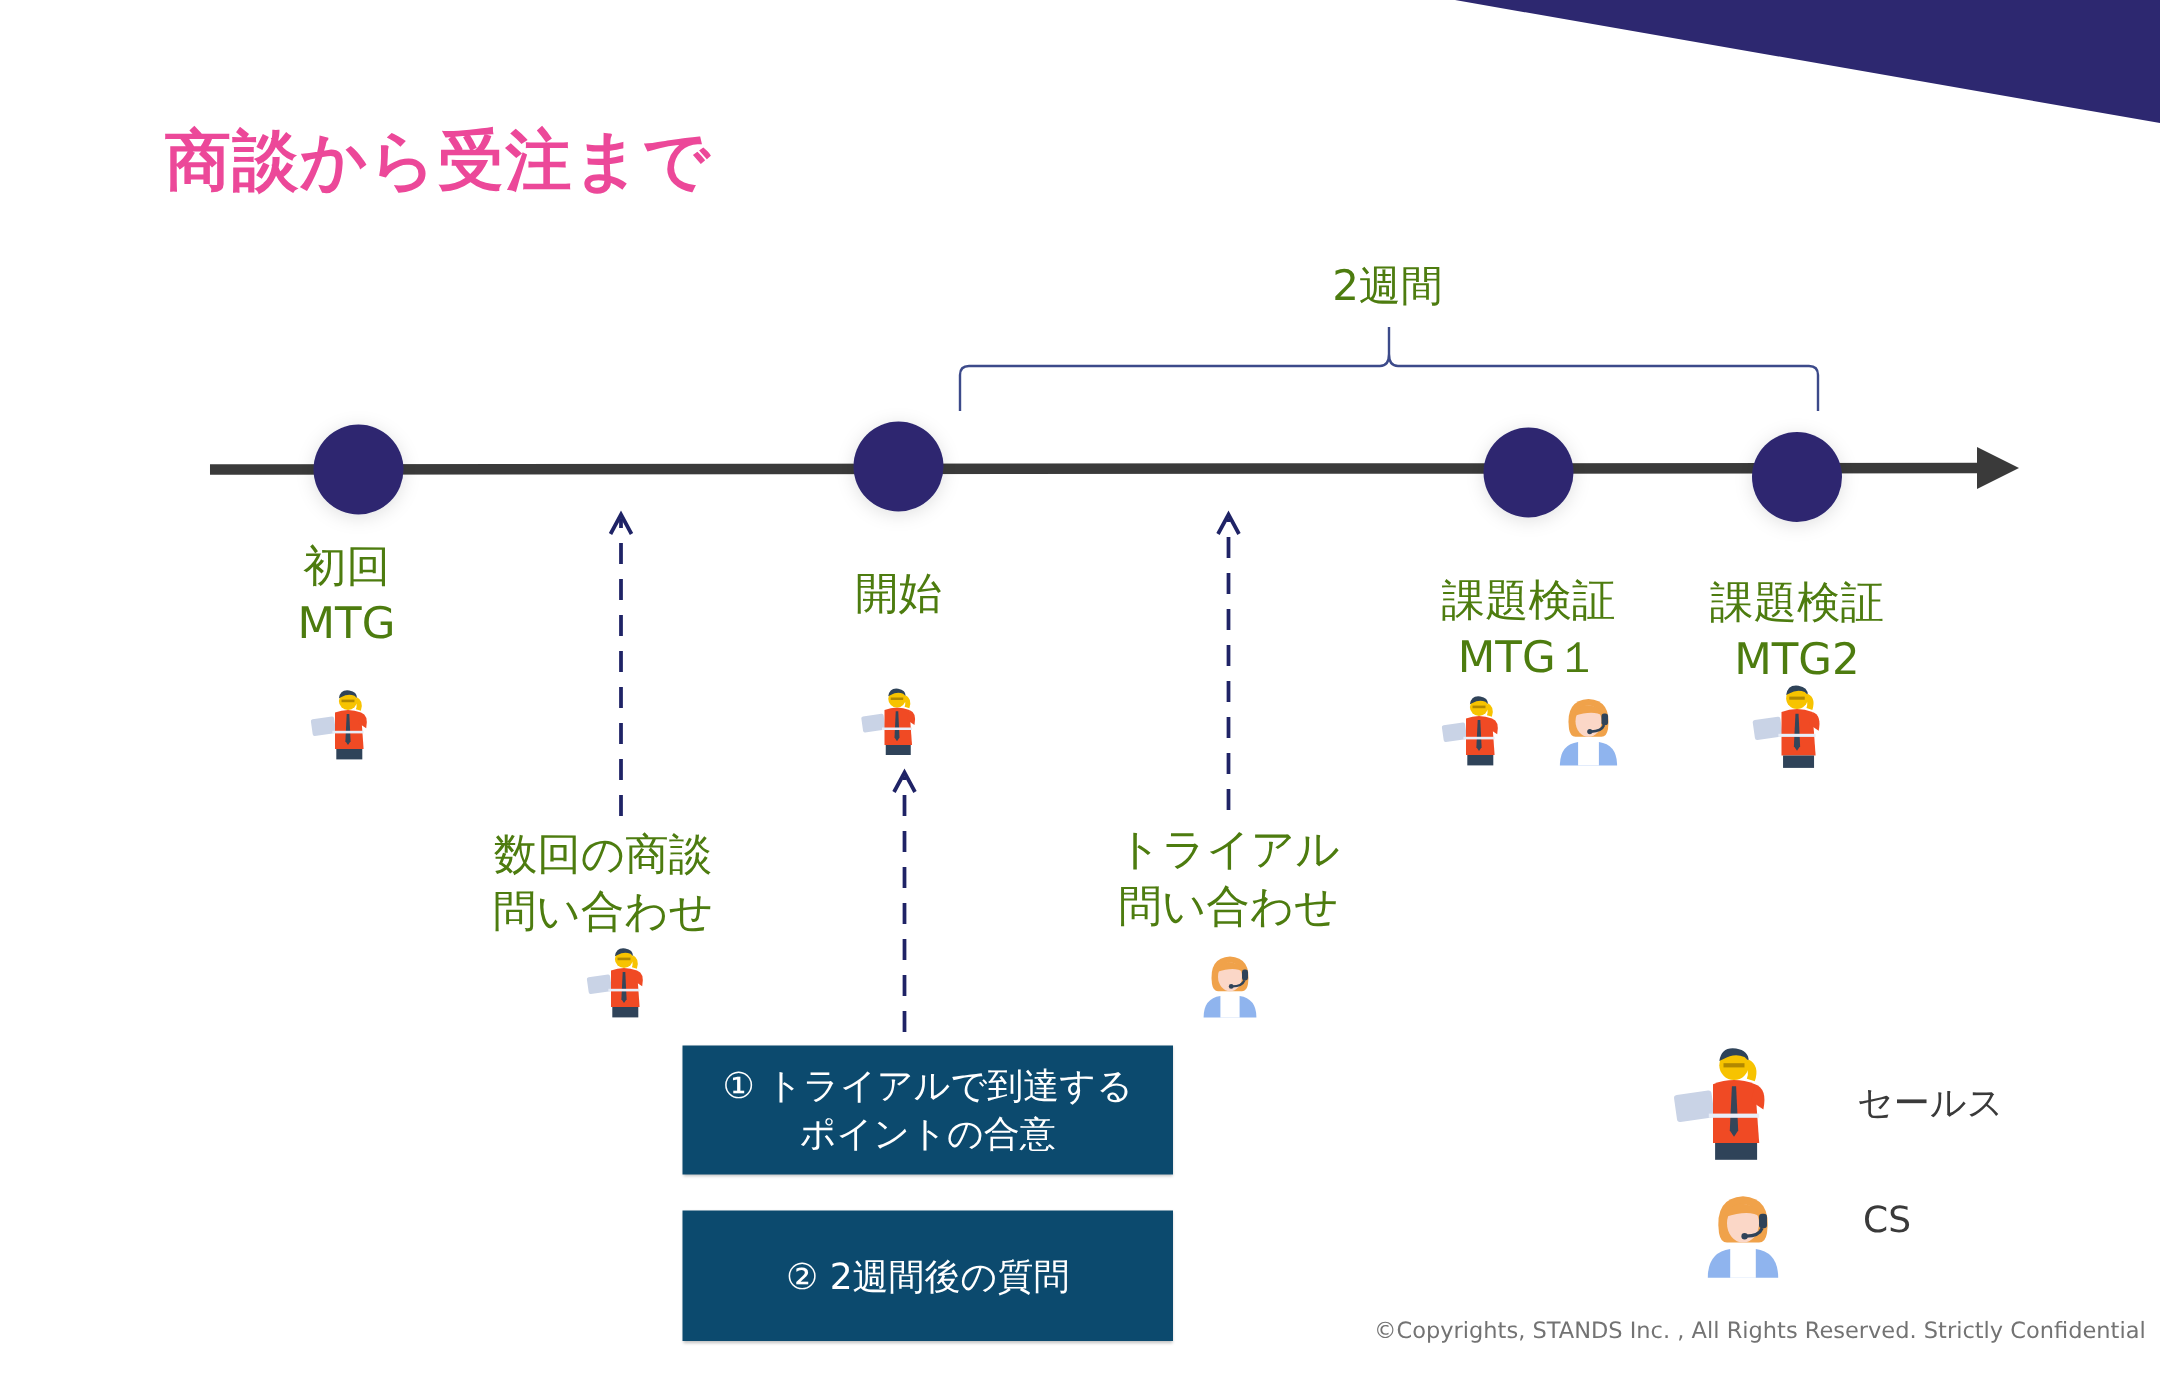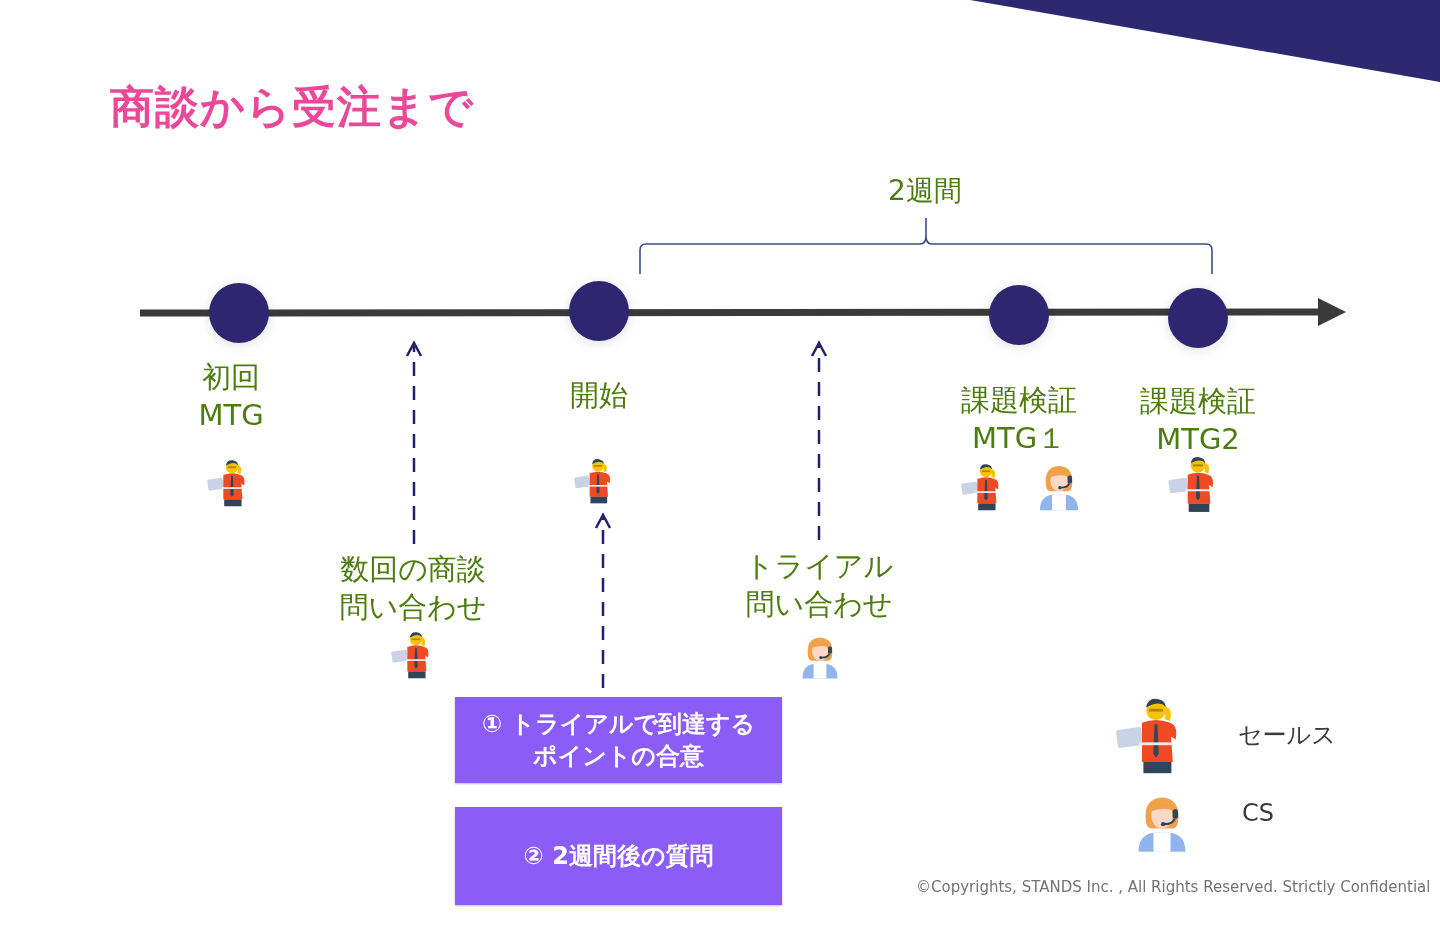--- a/index.html
+++ b/index.html
@@ -17,22 +17,22 @@
   }
   #stage { left: 0; top: 0; width: 1440px; height: 931px; }
   .label {
     position: absolute; text-align: center; font-weight: normal; color: #4d7c0f;
     font-size: 29px; line-height: 38px; white-space: nowrap;
     transform: translateX(-50%);
   }
   .label .l { display: block; }
   .span-label { font-size: 28px; }
   .box {
-    position: absolute; left: 455px; width: 327px; background: #8b5cf6;
-    color: #ffffff; font-weight: bold; font-size: 24px; line-height: 32px;
+    position: absolute; left: 455px; width: 327px; background: #0c4a6e;
+    color: #ffffff; font-weight: normal; font-size: 24px; line-height: 32px;
     text-align: center; display: flex; flex-direction: column;
     justify-content: center; box-shadow: 0 1px 2px rgba(0,0,0,0.25);
   }
   .box .l { display: block; white-space: nowrap; }
   .legend-text {
     position: absolute; font-size: 24px; color: #3a3a3a; white-space: nowrap;
   }
   .copyright {
     position: absolute; left: 916px; top: 878px; font-size: 15px;
     color: #737373; white-space: nowrap;
@@ -91,21 +91,21 @@
 </div>
 <div class="label" style="left:1019px; top:381px;">
   <span class="l">課題検証</span>
   <span class="l">MTG１</span>
 </div>
 <div class="label" style="left:1198px; top:382px;">
   <span class="l">課題検証</span>
   <span class="l">MTG2</span>
 </div>
 
-<div class="label" style="left:413px; top:550px;">
+<div class="label" style="left:402px; top:550px;">
   <span class="l">数回の商談</span>
   <span class="l">問い合わせ</span>
 </div>
 <div class="label" style="left:819px; top:547px;">
   <span class="l">トライアル</span>
   <span class="l">問い合わせ</span>
 </div>
 
 <div id="people">
     <div class="person" style="left: 206px; top: 456px; width: 52px; height: 52px;"><svg viewBox="0 0 60 60" width="100%" height="100%">
@@ -209,20 +209,20 @@
     <rect x="40" y="18" width="5" height="9" rx="2" fill="#2f4359"></rect>
     <path d="M42 27 Q40 32 32 32" stroke="#2f4359" stroke-width="2" fill="none"></path>
     <circle cx="31" cy="32" r="2" fill="#2f4359"></circle>
   </svg></div>
   </div>
 
 <div class="box" style="top:697px; height:86px;">
   <span class="l">① トライアルで到達する</span>
   <span class="l">ポイントの合意</span>
 </div>
-<div class="box" style="top:807px; height:98px;">
+<div class="box" style="top:807px; height:87px;">
   <span class="l">② 2週間後の質問</span>
 </div>
 
 <div class="legend-text" style="left:1238px; top:719px;">セールス</div>
 <div class="legend-text" style="left:1242px; top:799px;text-align:center;">CS</div>
 
 <div class="copyright">©Copyrights, STANDS Inc. , All Rights Reserved. Strictly Confidential</div>
 
 </body></html>

